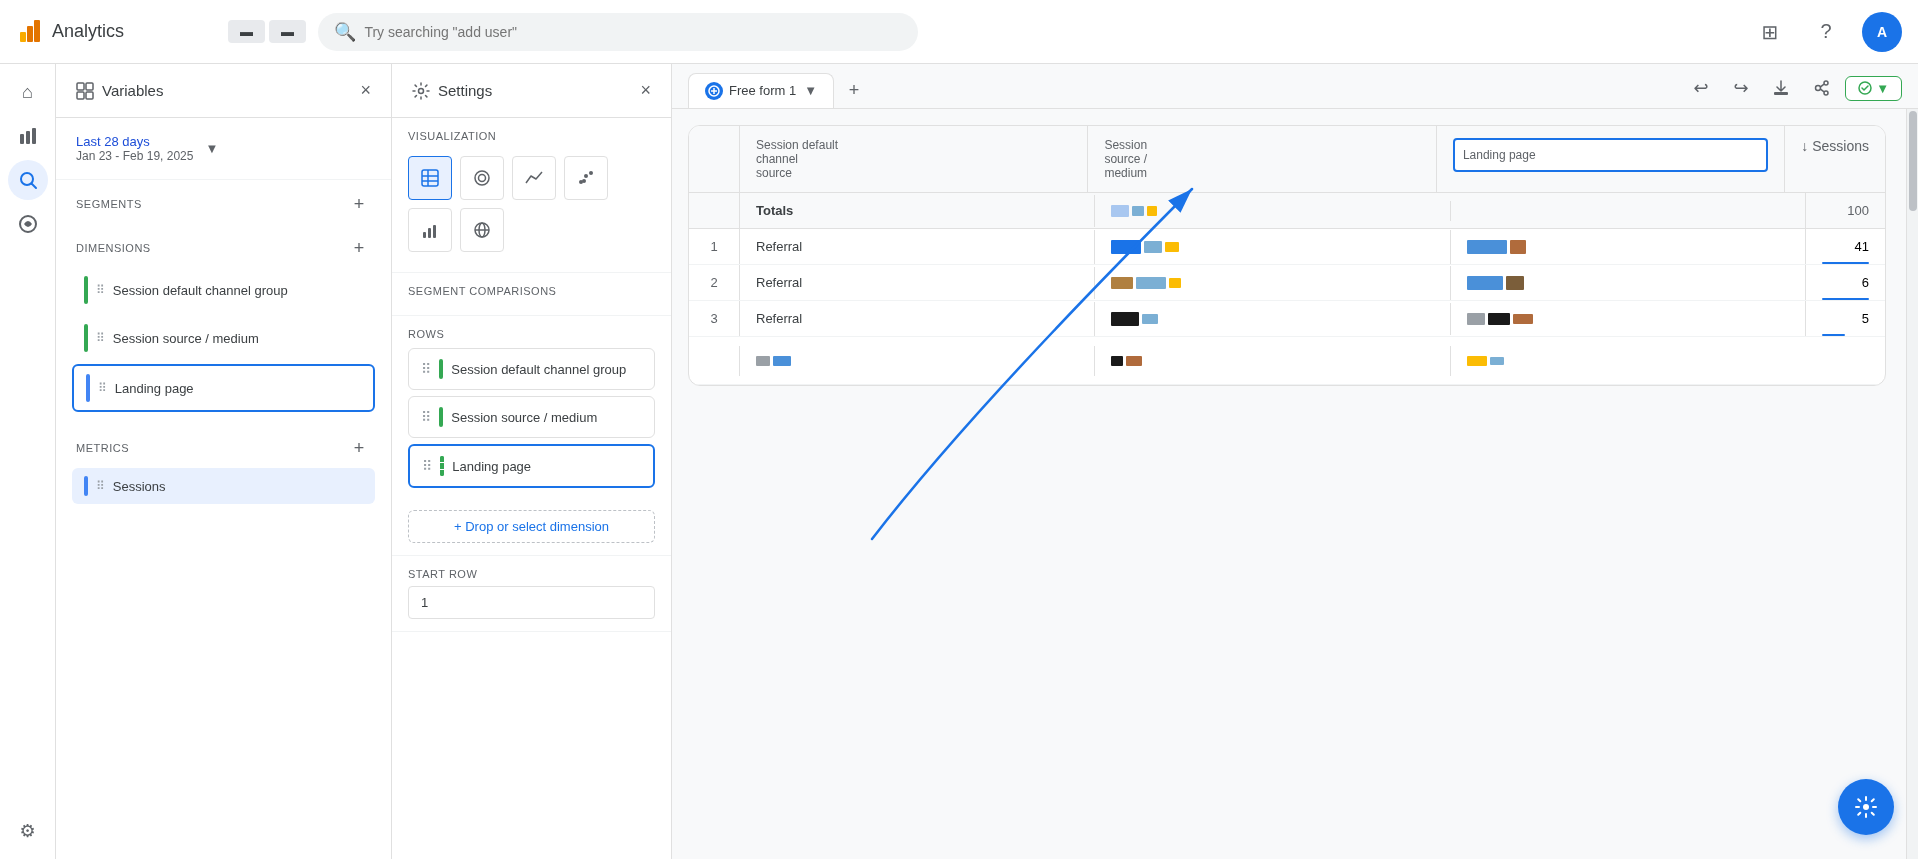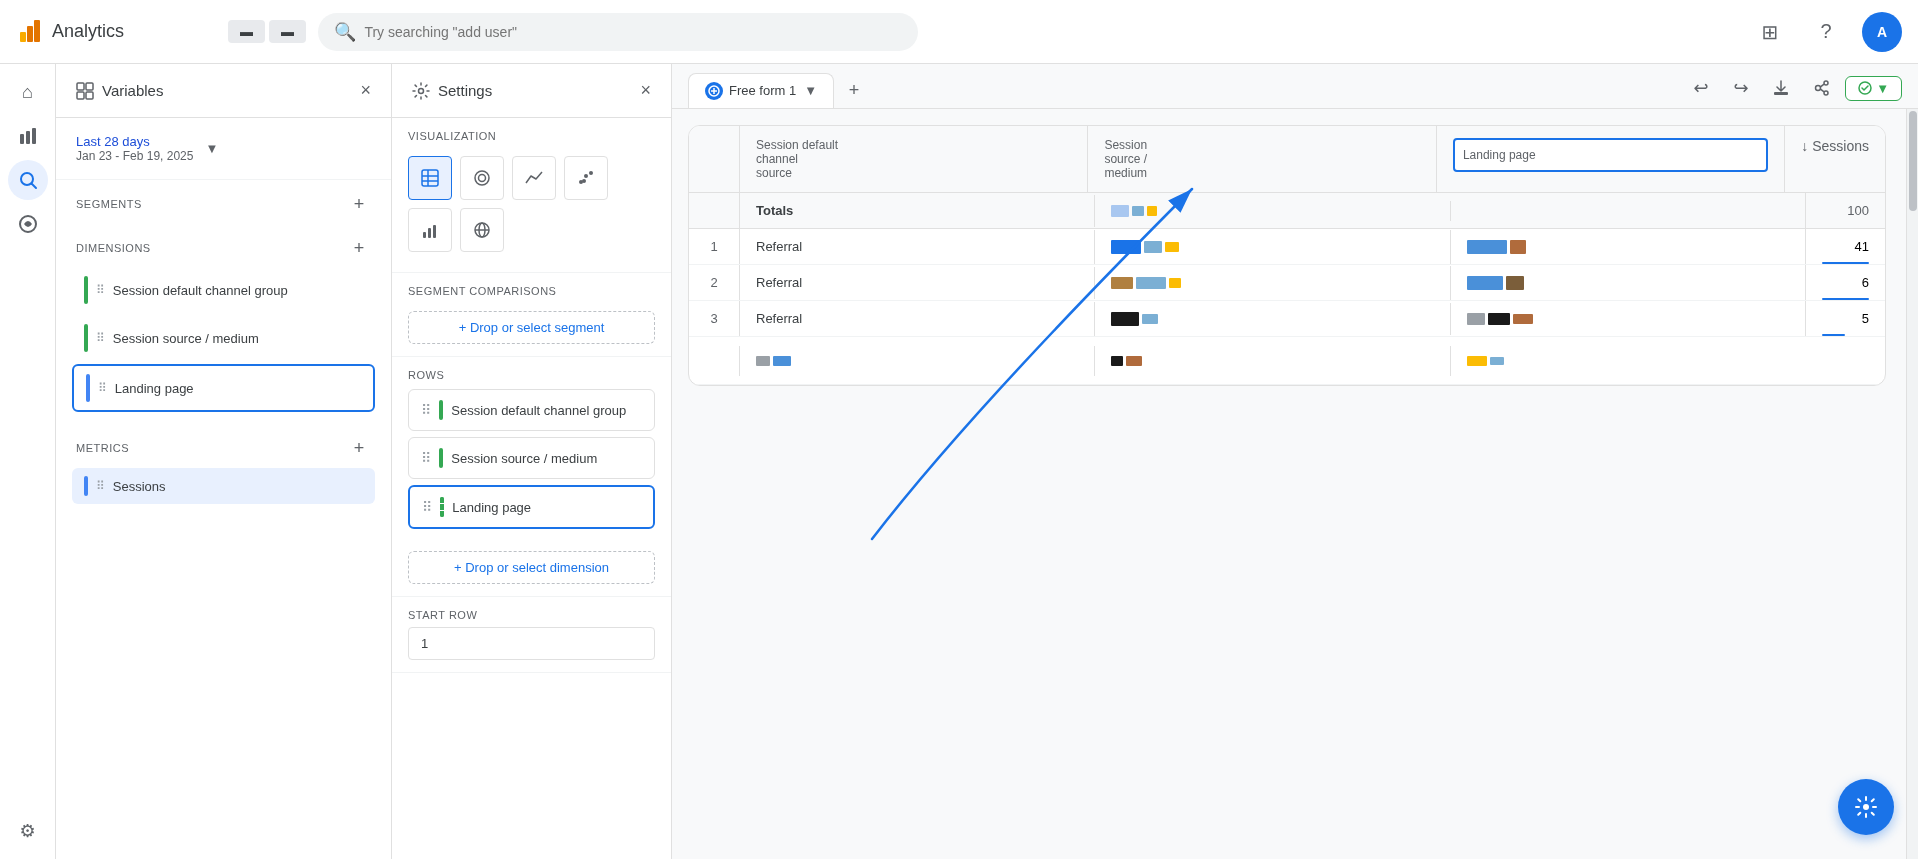--- a/index.html
+++ b/index.html
@@ -334,23 +334,20 @@
               <circle cx="10" cy="10" r="7" stroke="#5f6368" stroke-width="1.5" fill="none"></circle>
               <ellipse cx="10" cy="10" rx="3" ry="7" stroke="#5f6368" stroke-width="1.5" fill="none"></ellipse>
               <line x1="3" y1="10" x2="17" y2="10" stroke="#5f6368" stroke-width="1.5"></line>
             </svg>
         </button>
       </div>
     </div>
 
     <div class="settings-section">
       <div class="panel-label">SEGMENT COMPARISONS</div>
-      <div class="segment-drop" style="padding:8px 0 0;">
-        <button class="drop-btn">+ Drop or select segment</button>
-      </div>
     </div>
 
     <div class="settings-section">
       <div class="panel-label">ROWS</div>
       <div style="margin-top:8px;">
         <div class="row-item">
           <span class="drag-icon">⠿</span>
           <div class="green-bar"></div>
           <span>Session default channel group</span>
         </div>

